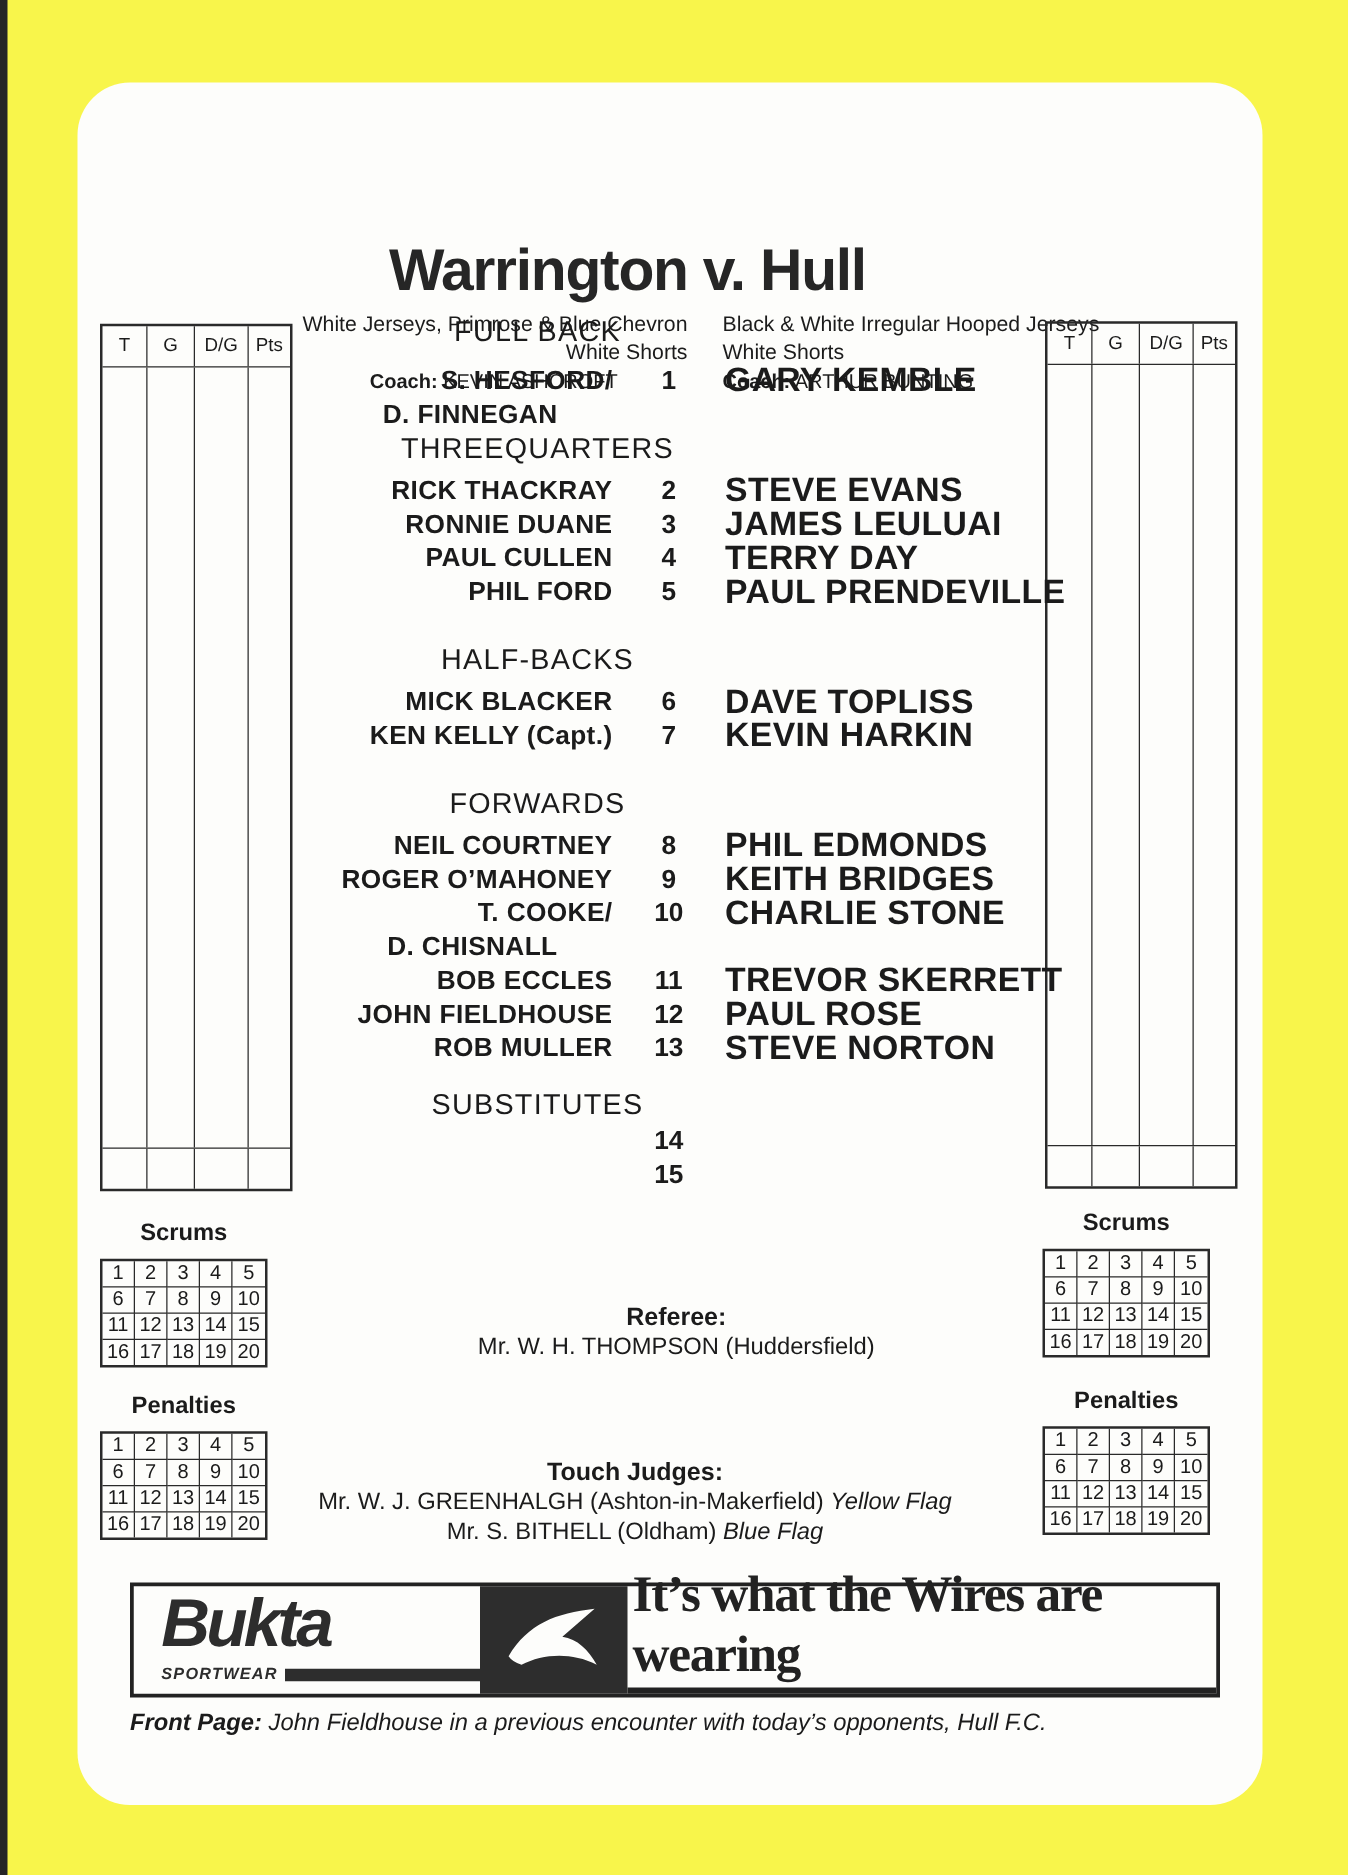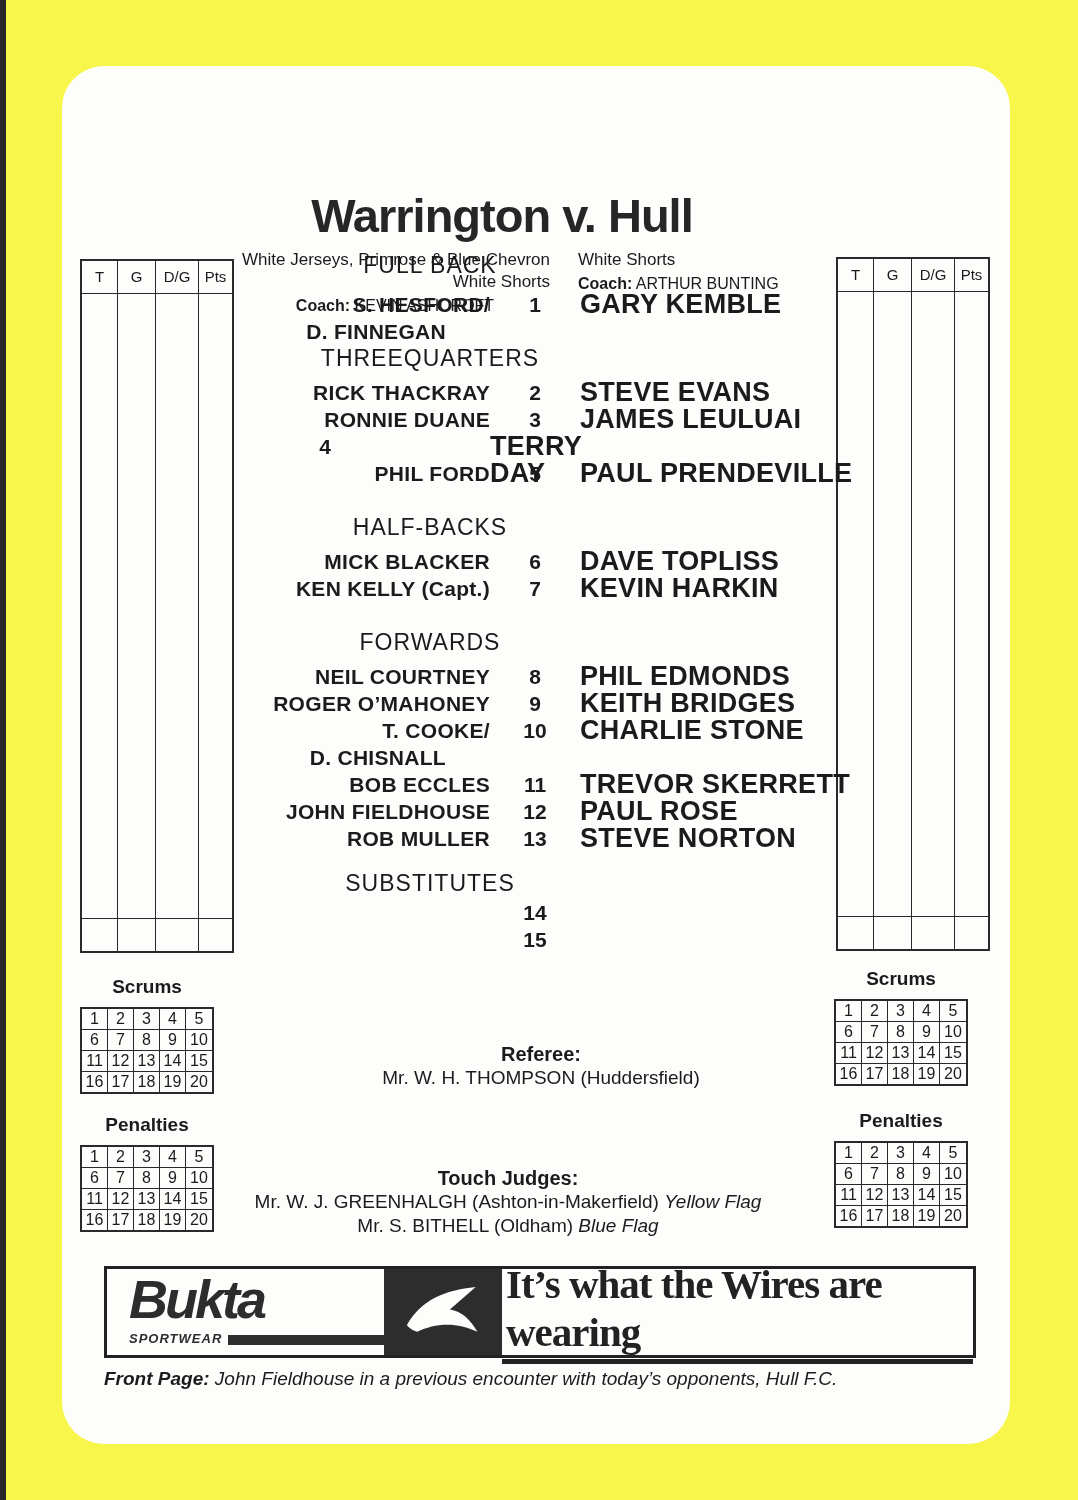--- a/index.html
+++ b/index.html
@@ -89,21 +89,21 @@
   .ad-sub{
     font-size:13px;font-weight:700;font-style:italic;letter-spacing:1px;color:#2d2d2d;
   }
   .ad-wedge{
     flex:1;height:0;border-bottom:10px solid #2d2d2d;border-left:0;
     border-top:4px solid transparent;margin-left:6px;
   }
   .ad-logo{
     width:118px;background:#2d2d2d;display:flex;align-items:center;justify-content:center;
   }
-  .ad-slogan-wrap{flex:1;display:flex;align-items:center;justify-content:center;}
+  .ad-slogan-wrap{flex:1;display:flex;align-items:flex-end;justify-content:center;}
   .ad-slogan{
     font-family:"Liberation Serif","DejaVu Serif",serif;font-weight:700;
     font-size:41px;letter-spacing:-1px;color:#222;
     border-bottom:5px solid #222;padding:0 4px 3px 4px;
   }
   
   .footer-caption{position:absolute;left:104px;top:1368px;width:840px;font-size:19px;font-style:italic;}
   .footer-caption b{font-weight:700;}
 </style>
 </head>
@@ -118,20 +118,21 @@
   <div class="team-info home">
     <div>White Jerseys,  Primrose &amp; Blue Chevron</div>
     <div>White Shorts</div>
     <div class="coach-line">
       <b>Coach:</b>
       <span>KEVIN ASHCROFT</span>
     </div>
   </div>
 
   <div class="team-info away">
+    <div>Black &amp; White Irregular Hooped Jerseys</div>
     <div>White Shorts</div>
     <div class="coach-line">
       <b>Coach:</b>
       <span>ARTHUR BUNTING</span>
     </div>
   </div>
 
 </div>
 
 <div class="score-table left">
@@ -196,20 +197,21 @@
     <span class="ln-home">RICK THACKRAY</span>
     <span class="ln-num">2</span>
     <span class="ln-away">STEVE EVANS</span>
   </div>
   <div class="ln-row">
     <span class="ln-home">RONNIE DUANE</span>
     <span class="ln-num">3</span>
     <span class="ln-away">JAMES LEULUAI</span>
   </div>
   <div class="ln-row">
+    <span class="ln-home">PAUL CULLEN</span>
     <span class="ln-num">4</span>
     <span class="ln-away">TERRY DAY</span>
   </div>
   <div class="ln-row">
     <span class="ln-home">PHIL FORD</span>
     <span class="ln-num">5</span>
     <span class="ln-away">PAUL PRENDEVILLE</span>
   </div>
 
   <div class="ln-heading mt27">HALF-BACKS</div>

